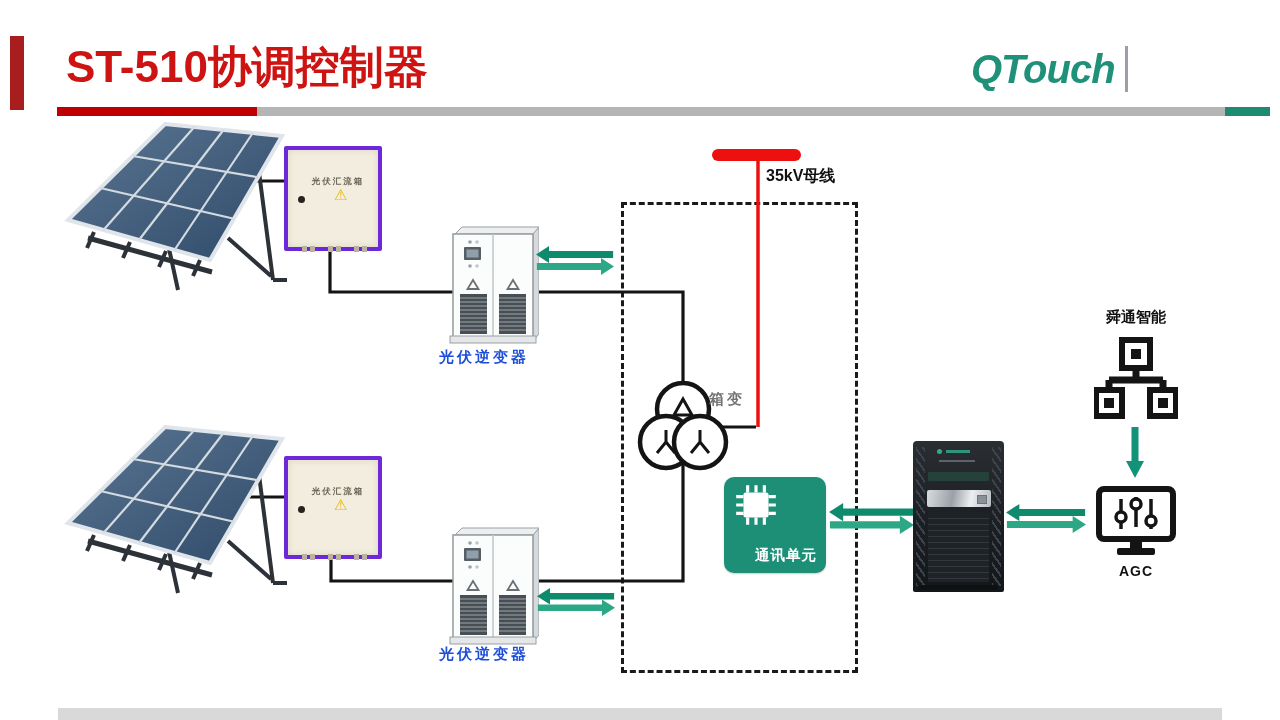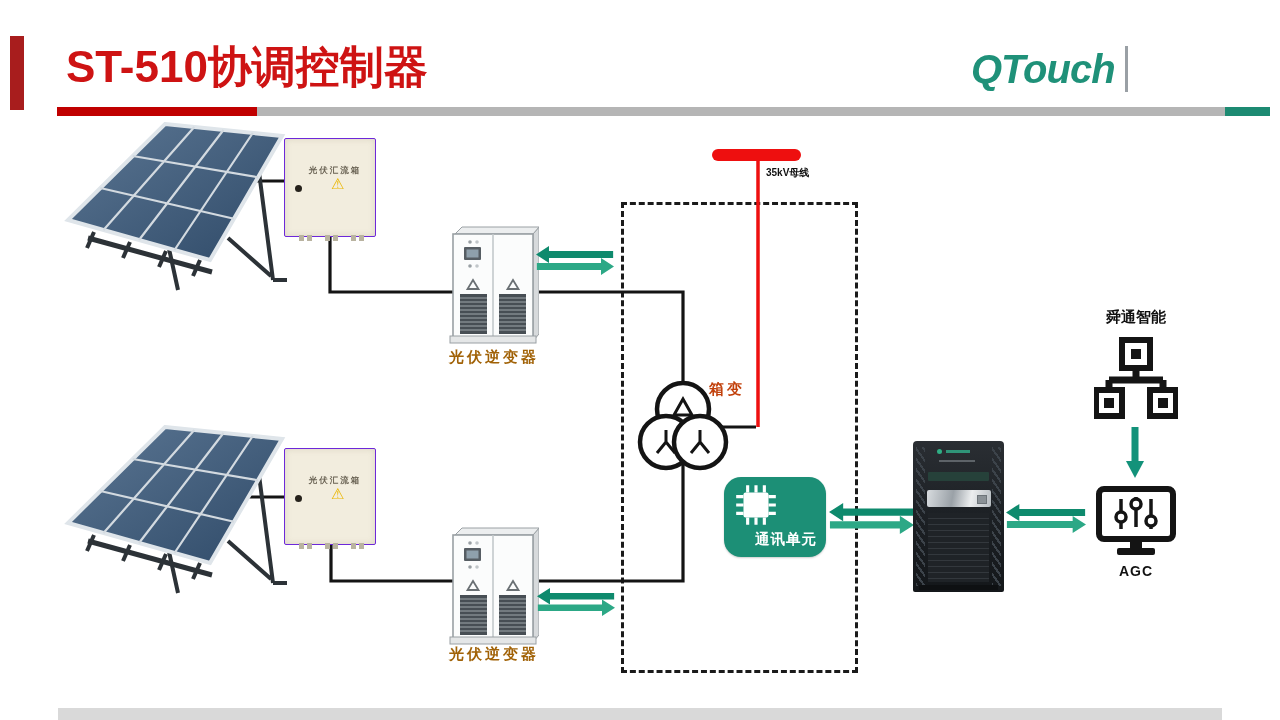--- a/index.html
+++ b/index.html
@@ -26,44 +26,44 @@
   .dashed-zone{left:621px;top:202px;width:231px;height:465px;border:3px dashed #1a1a1a;}
 
   
   .wires{left:0;top:0;pointer-events:none;}
 
   
   .panel-a{left:60px;top:120px;width:235px;height:175px;}
   .panel-b{left:60px;top:423px;width:235px;height:175px;}
 
   
-  .combiner{width:90px;height:97px;background:#f2edde;border:1px solid #6d28d9;border-radius:2px;
-            box-shadow:inset 0 0 6px rgba(150,140,110,.25);}
+  .combiner{width:90px;height:97px;background:#f2edde;border:4px solid #6d28d9;border-radius:2px;
+            box-shadow:inset 0 0 6px rgba(150,140,110,.25);margin-top:8px;}
   .combiner-a{left:284px;top:138px;}
   .combiner-b{left:284px;top:448px;height:95px;}
   .combiner-title{position:absolute;left:14px;top:26px;width:72px;text-align:center;
                   font-size:8.5px;font-weight:bold;color:#6a6354;letter-spacing:2px;}
   .combiner-warn{position:absolute;left:46px;top:36px;font-size:15px;color:#eab600;}
   .combiner-dot{position:absolute;left:10px;top:46px;width:7px;height:7px;border-radius:50%;background:#26221c;}
   .stub{position:absolute;bottom:-5px;width:5px;height:6px;background:#b9b3a0;}
   .s1{left:14px}.s2{left:22px}.s3{left:40px}.s4{left:48px}.s5{left:66px}.s6{left:74px}
 
   
   .inverter-a{left:449px;top:222px;width:90px;height:124px;}
   .inverter-b{left:449px;top:523px;width:90px;height:124px;}
-  .inv-label{width:110px;text-align:center;font-size:15px;font-weight:bold;color:#a16207;letter-spacing:3px;}
+  .inv-label{width:110px;text-align:left;font-size:15px;font-weight:bold;color:#1d4ed8;letter-spacing:3px;}
   .inv-label-a{left:439px;top:348px;}
   .inv-label-b{left:439px;top:645px;}
 
   
-  .busbar-label{left:766px;top:166px;font-size:10px;font-weight:bold;color:#111;}
-  .transformer-label{left:709px;top:380px;font-size:15px;font-weight:bold;color:#c2410c;letter-spacing:3px;}
-
-  
-  .comm-unit{left:724px;top:477px;width:102px;height:80px;background:#1c8f76;border-radius:17px;
+  .busbar-label{left:766px;top:166px;font-size:16px;font-weight:bold;color:#111;}
+  .transformer-label{left:709px;top:390px;font-size:15px;font-weight:bold;color:#737373;letter-spacing:3px;}
+
+  
+  .comm-unit{left:724px;top:477px;width:102px;height:96px;background:#1c8f76;border-radius:10px;
              box-shadow:0 1px 2px rgba(0,0,0,.2);text-align:center;}
   .comm-chip{position:absolute;left:8px;top:4px;width:48px;height:48px;}
   .comm-label{position:absolute;right:9px;bottom:8px;color:#fff;font-size:14.5px;font-weight:bold;letter-spacing:1px;}
 
   
   .arrow-1{left:536px;top:246px;width:78px;height:29px;}
   .arrow-2{left:537px;top:588px;width:78px;height:28px;}
   .arrow-3{left:829px;top:503px;width:85px;height:31px;}
   .arrow-4{left:1006px;top:504px;width:80px;height:29px;}
 

